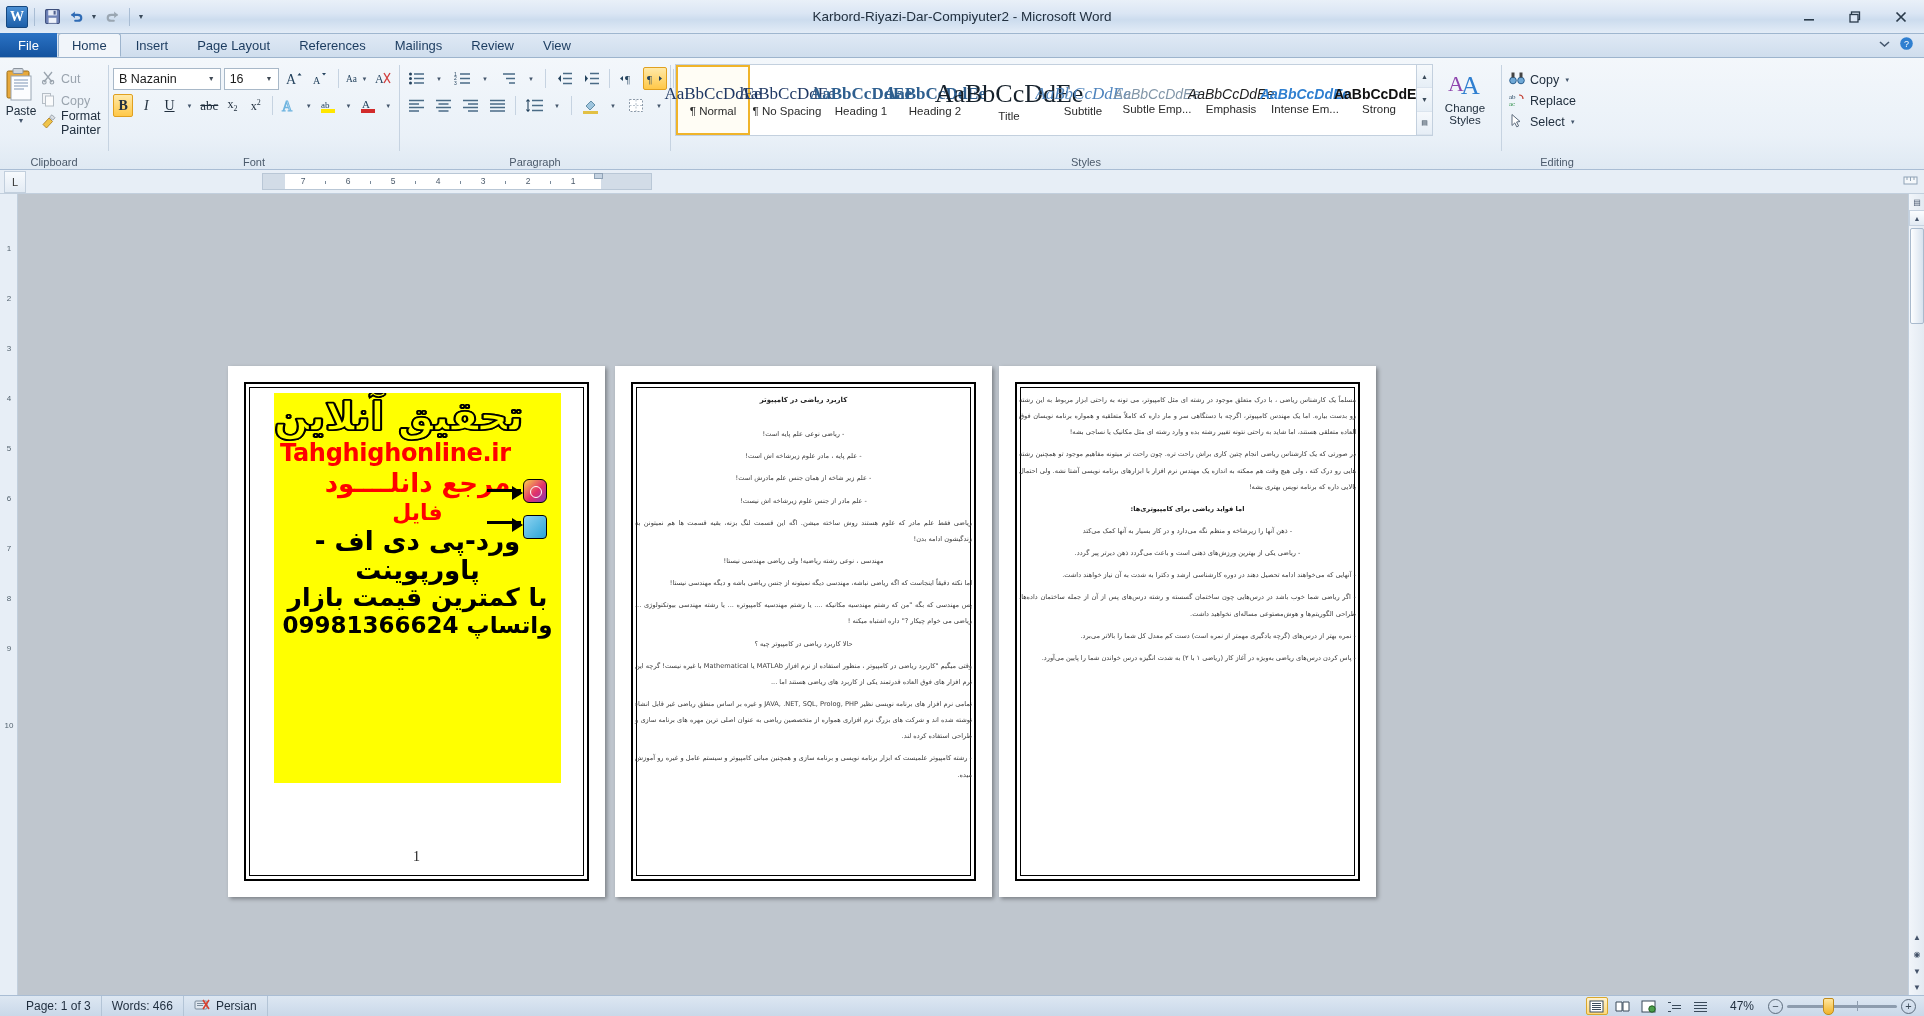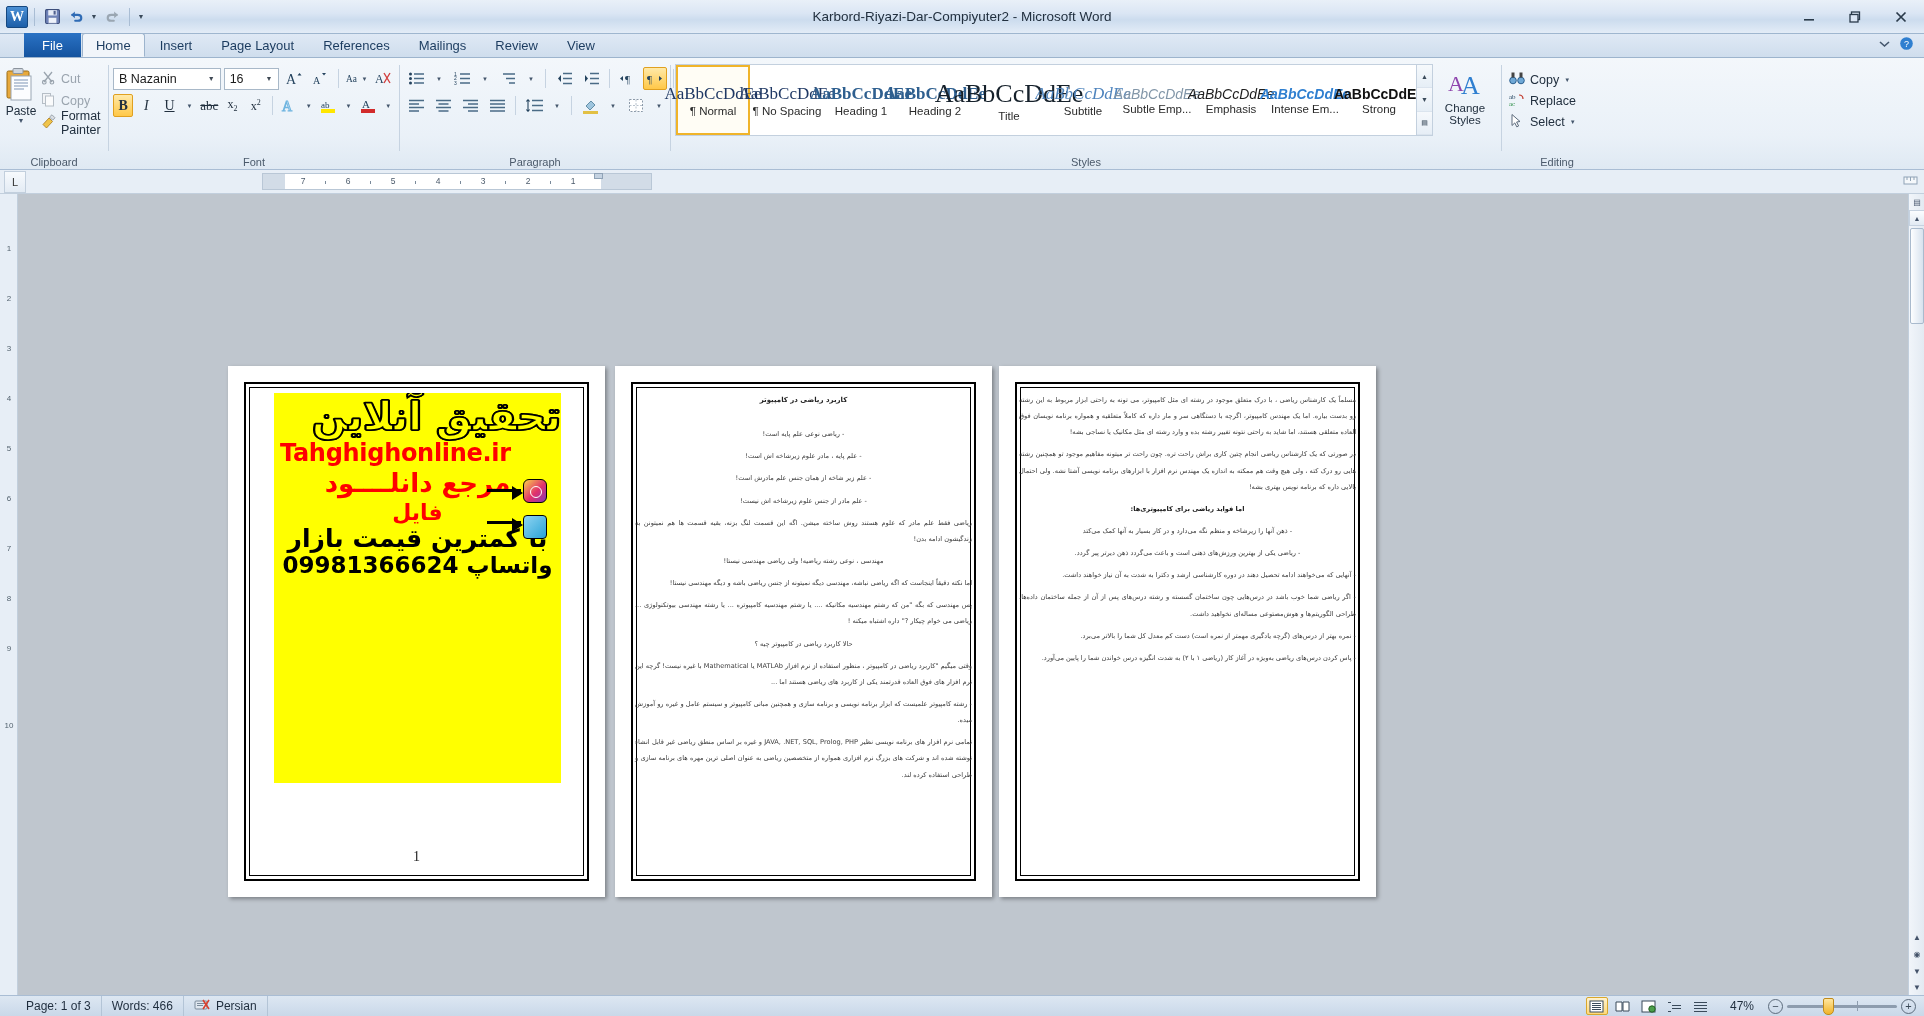--- a/index.html
+++ b/index.html
@@ -50,21 +50,21 @@
     border-bottom:1px solid #9db4cd;
   }
   .tab {
     height:23px; padding:0 13px; display:flex; align-items:center;
     font-size:13px; color:#1b3b5f; border:1px solid transparent;
     border-radius:3px 3px 0 0; margin-right:1px;
   }
   .tab.file {
     background:linear-gradient(180deg,#2a72c4,#14539f);
     color:#fff; height:24px; padding:0 18px; border-radius:0;
-    border:none; font-size:13px;margin-left:24px;
+    border:none; font-size:13px;
   }
   .tab.active {
     background:#f1f5fa; border:1px solid #9db4cd; border-bottom:1px solid #f1f5fa;
     height:24px; position:relative; z-index:3;
   }
   .tabstrip .helpicons {
     margin-left:auto; display:flex; align-items:center; gap:8px; padding-right:10px; padding-bottom:3px;
   }
 
   
@@ -187,21 +187,21 @@
   }
   .pagecontent { position:absolute; inset:26px 20px 20px 20px; }
 
   
   #page1 { left:210px; width:377px; height:531px; }
   .ad {
     position:absolute; left:46px; top:27px; width:287px; height:390px;
     background:#ffff00; overflow:hidden;
   }
   .ad .l1 {
-    text-align:right; font-family:"DejaVu Sans", sans-serif; direction:rtl;
+    text-align:left; font-family:"DejaVu Sans", sans-serif; direction:rtl;
     font-size:40px; line-height:0.95; margin-top:4px;
     color:#ffff00; -webkit-text-stroke:1.6px #000;
     font-weight:bold;
     text-shadow:
       -1.4px 0 #000, 1.4px 0 #000, 0 -1.4px #000, 0 1.4px #000;
   }
   .ad .l2 {
     text-align:left; color:#ff0000; font-weight:bold; font-size:24px;
     padding-left:6px; margin-top:4px; letter-spacing:-.3px;
     font-family:"DejaVu Sans", sans-serif;
@@ -826,20 +826,21 @@
 
       <div class="page" id="page1">
         <div class="border-outer">
           <div class="border-inner"></div>
         </div>
         <div class="ad">
           <div class="l1">تحقیق آنلاین</div>
           <div class="l2">Tahghighonline.ir</div>
           <div class="l3">مرجع دانلــــود</div>
           <div class="l4">فایل</div>
+          <div class="l5">ورد-پی دی اف - پاورپوینت</div>
           <div class="l6">با کمترین قیمت بازار</div>
           <div class="l6" style="font-size:23px;">واتساپ 09981366624</div>
           <div class="icon-ig"></div>
           <div class="icon-tg"></div>
           <div class="arrow-a"></div>
           <div class="arrow-b"></div>
         </div>
         <div class="pagenum1">1</div>
       </div>
 
@@ -852,22 +853,22 @@
           <p class="ctr">- ریاضی نوعی علم پایه است!</p>
           <p class="ctr">- علم پایه ، مادر علوم زیرشاخه اش است!</p>
           <p class="ctr">- علم زیر شاخه از همان جنس علم مادرش است!</p>
           <p class="ctr">- علم مادر از جنس علوم زیرشاخه اش نیست!</p>
           <p>ریاضی فقط علم مادر که علوم هستند روش ساخته میشن. اگه این قسمت لنگ بزنه، بقیه قسمت ها هم نمیتونن به زندگیشون ادامه بدن!</p>
           <p class="ctr">مهندسی ، نوعی رشته ریاضیه! ولی ریاضی مهندسی نیستا!</p>
           <p>اما نکته دقیقاً اینجاست که اگه ریاضی نباشه، مهندسی دیگه نمیتونه از جنس ریاضی باشه و دیگه مهندسی نیستا!</p>
           <p>پس مهندسی که بگه "من که رشتم مهندسیه مکانیکه .... یا رشتم مهندسیه کامپیوتره ... یا رشته مهندسی بیوتکنولوژی ... ریاضی می خوام چیکار ?" داره اشتباه میکنه !</p>
           <p class="ctr">حالا کاربرد ریاضی در کامپیوتر چیه ؟</p>
           <p>وقتی میگیم "کاربرد ریاضی در کامپیوتر ، منظور استفاده از نرم افزار MATLAb یا Mathematical با غیره نیست! گرچه این نرم افزار های فوق العاده قدرتمند یکی از کاربرد های ریاضی هستند اما ...</p>
+          <p>تمامی نرم افزار های برنامه نویسی نظیر JAVA, .NET, SQL, Prolog, PHP و غیره بر اساس منطق ریاضی غیر قابل انشاء نوشته شده اند و شرکت های بزرگ نرم افزاری همواره از متخصصین ریاضی به عنوان اصلی ترین مهره های برنامه سازی و طراحی استفاده کرده لند.</p>
           <p>- رشته کامپیوتر علمیست که ابزار برنامه نویسی و برنامه سازی و همچنین مبانی کامپیوتر و سیستم عامل و غیره رو آموزش میده.</p>
-          <p>تمامی نرم افزار های برنامه نویسی نظیر JAVA, .NET, SQL, Prolog, PHP و غیره بر اساس منطق ریاضی غیر قابل انشاء نوشته شده اند و شرکت های بزرگ نرم افزاری همواره از متخصصین ریاضی به عنوان اصلی ترین مهره های برنامه سازی و طراحی استفاده کرده لند.</p>
         </div>
       </div>
 
       <div class="page" id="page3">
         <div class="border-outer">
           <div class="border-inner"></div>
         </div>
         <div class="pagecontent doctext">
           <p>مسلماً یک کارشناس ریاضی ، با درک متعلق موجود در رشته ای مثل کامپیوتر، می تونه به راحتی ابزار مربوط به این رشته رو بدست بیاره. اما یک مهندس کامپیوتر، اگرچه با دستگاهی سر و مار داره که کاملاً متعلقیه و همواره برنامه نویسان فوق العاده متعلقی هستند، اما شاید به راحتی نتونه تغییر رشته بده و وارد رشته ای مثل مکانیک یا نساجی بشه!</p>
           <p>در صورتی که یک کارشناس ریاضی انجام چتین کاری براش راحت تره. چون راحت تر میتونه مفاهیم موجود تو همچنین رشته هایی رو درک کته ، ولی هیچ وقت هم ممکته به اندازه یک مهندس نرم افزار با ابزارهای برنامه نویسی آشتا نشه. ولی احتمال بالایی داره که برنامه نویس بهتری بشه!</p>

